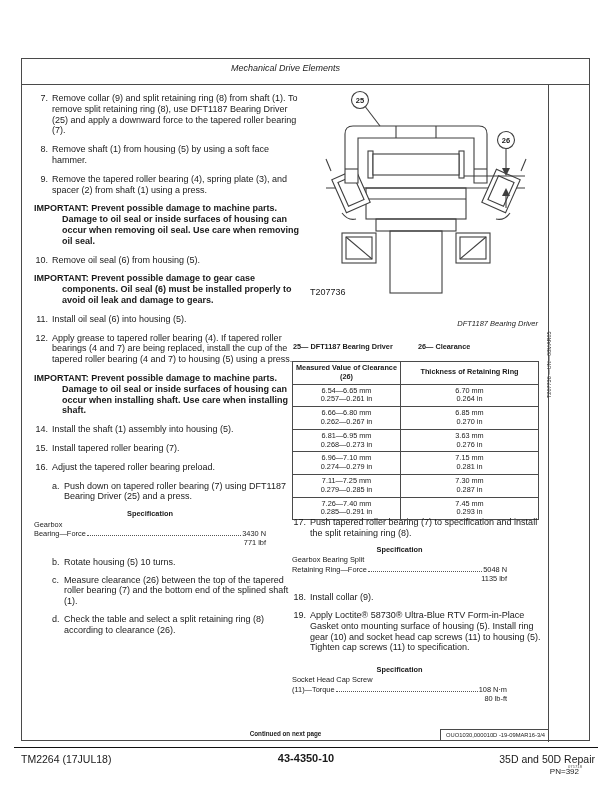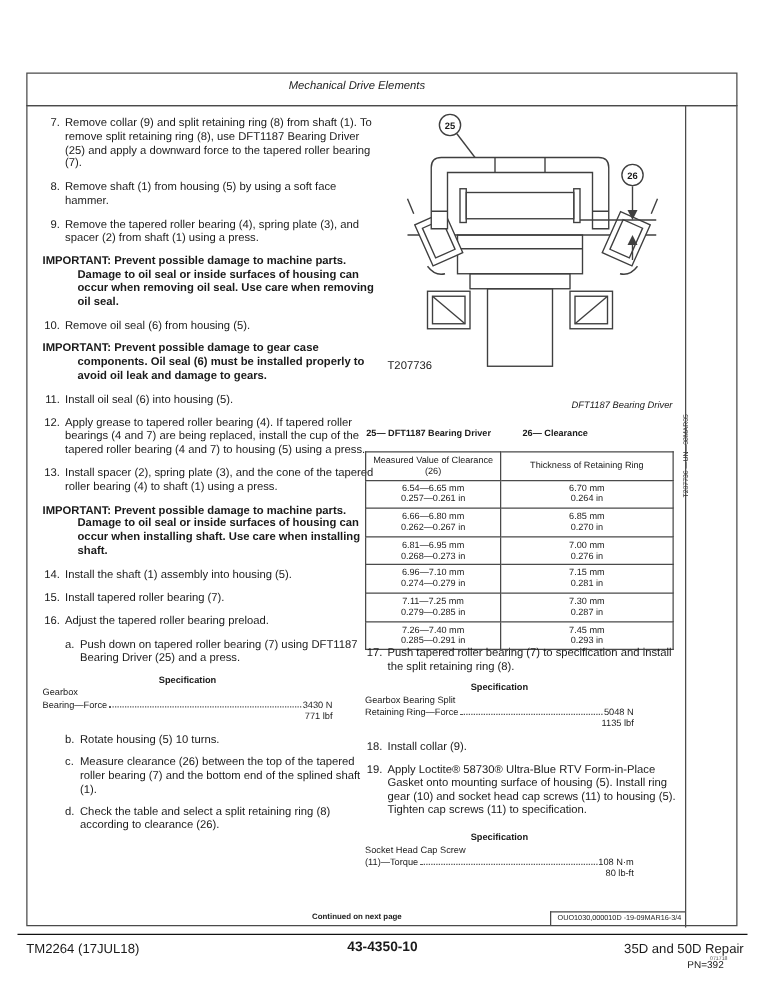--- a/index.html
+++ b/index.html
@@ -35,21 +35,21 @@
   .fig-svg .solid { fill:#3f3f3f; stroke:none; }
   .fig-svg text { stroke:none; fill:#1a1a1a; font-family:"Liberation Sans","DejaVu Sans",sans-serif; font-weight:bold; font-size:7.5px; text-anchor:middle; }
   .fig-id { position:absolute; left:288px; top:202px; font-weight:normal; font-size:9px; }
   .side-code { position:absolute; left:524px; top:313px; transform:rotate(-90deg); transform-origin:0 0; font-size:5.5px; white-space:nowrap; color:#333; }
   .fig-caption { position:absolute; left:270px; top:234px; width:246px; text-align:right; font-style:italic; font-size:7.5px; color:#222; }
   .fig-legend { position:absolute; left:271px; top:257px; width:250px; height:10px; font-size:7.3px; font-weight:bold; }
   .fig-legend .lg2 { position:absolute; left:125px; top:0; }
 
   .ring-table { position:absolute; left:270px; top:276px; width:247px; border-collapse:collapse; font-size:7.3px; line-height:8.8px; }
   .ring-table th, .ring-table td { border:1px solid #4a4a4a; text-align:center; vertical-align:middle; padding:2px 1px; }
-  .ring-table th { font-weight:normal; }
+  .ring-table th { font-weight:bold; }
 
   .rblock { position:absolute; left:270px; width:257px; font-size:9px; line-height:10.8px; }
   .r17 { top:432px; } .r18 { top:507px; } .r19 { top:525px; }
   .specpos { position:absolute; left:270px; width:215px; }
   .sp2 { top:460px; } .sp3 { top:580px; }
   .specpos .spec { width:215px; margin:0; }
 
   
   .cont { position:absolute; left:0; bottom:3px; width:527px; text-align:center; font-size:6.3px; font-weight:bold; }
   .ouo { position:absolute; right:41px; bottom:0; border-top:1px solid #4a4a4a; border-left:1px solid #4a4a4a; padding:2px 3px 2px 5px; font-size:5.8px; color:#222; }
@@ -94,24 +94,20 @@
         </div>
       <div class="important"><span>IMPORTANT:</span> <span>Prevent possible damage to gear case components. Oil seal (6) must be installed properly to avoid oil leak and damage to gears.</span></div>
       <div class="step">
           <span class="num">11.</span>
           <span class="stxt">Install oil seal (6) into housing (5).</span>
         </div>
       <div class="step">
           <span class="num">12.</span>
           <span class="stxt">Apply grease to tapered roller bearing (4). If tapered roller bearings (4 and 7) are being replaced, install the cup of the tapered roller bearing (4 and 7) to housing (5) using a press.</span>
         </div>
-      <div class="step">
-          <span class="num">13.</span>
-          <span class="stxt">Install spacer (2), spring plate (3), and the cone of the tapered roller bearing (4) to shaft (1) using a press.</span>
-        </div>
       <div class="important"><span>IMPORTANT:</span> <span>Prevent possible damage to machine parts. Damage to oil seal or inside surfaces of housing can occur when installing shaft. Use care when installing shaft.</span></div>
       <div class="step">
           <span class="num">14.</span>
           <span class="stxt">Install the shaft (1) assembly into housing (5).</span>
         </div>
       <div class="step">
           <span class="num">15.</span>
           <span class="stxt">Install tapered roller bearing (7).</span>
         </div>
       <div class="step">
@@ -244,21 +240,21 @@
               <div>6.85 mm</div>
               <div>0.270 in</div>
             </td>
       </tr>
       <tr>
         <td>
               <div>6.81—6.95 mm</div>
               <div>0.268—0.273 in</div>
             </td>
         <td>
-              <div>7.00 mm</div>
+              <div>3.63 mm</div>
               <div>0.276 in</div>
             </td>
       </tr>
       <tr>
         <td>
               <div>6.96—7.10 mm</div>
               <div>0.274—0.279 in</div>
             </td>
         <td>
               <div>7.15 mm</div>

